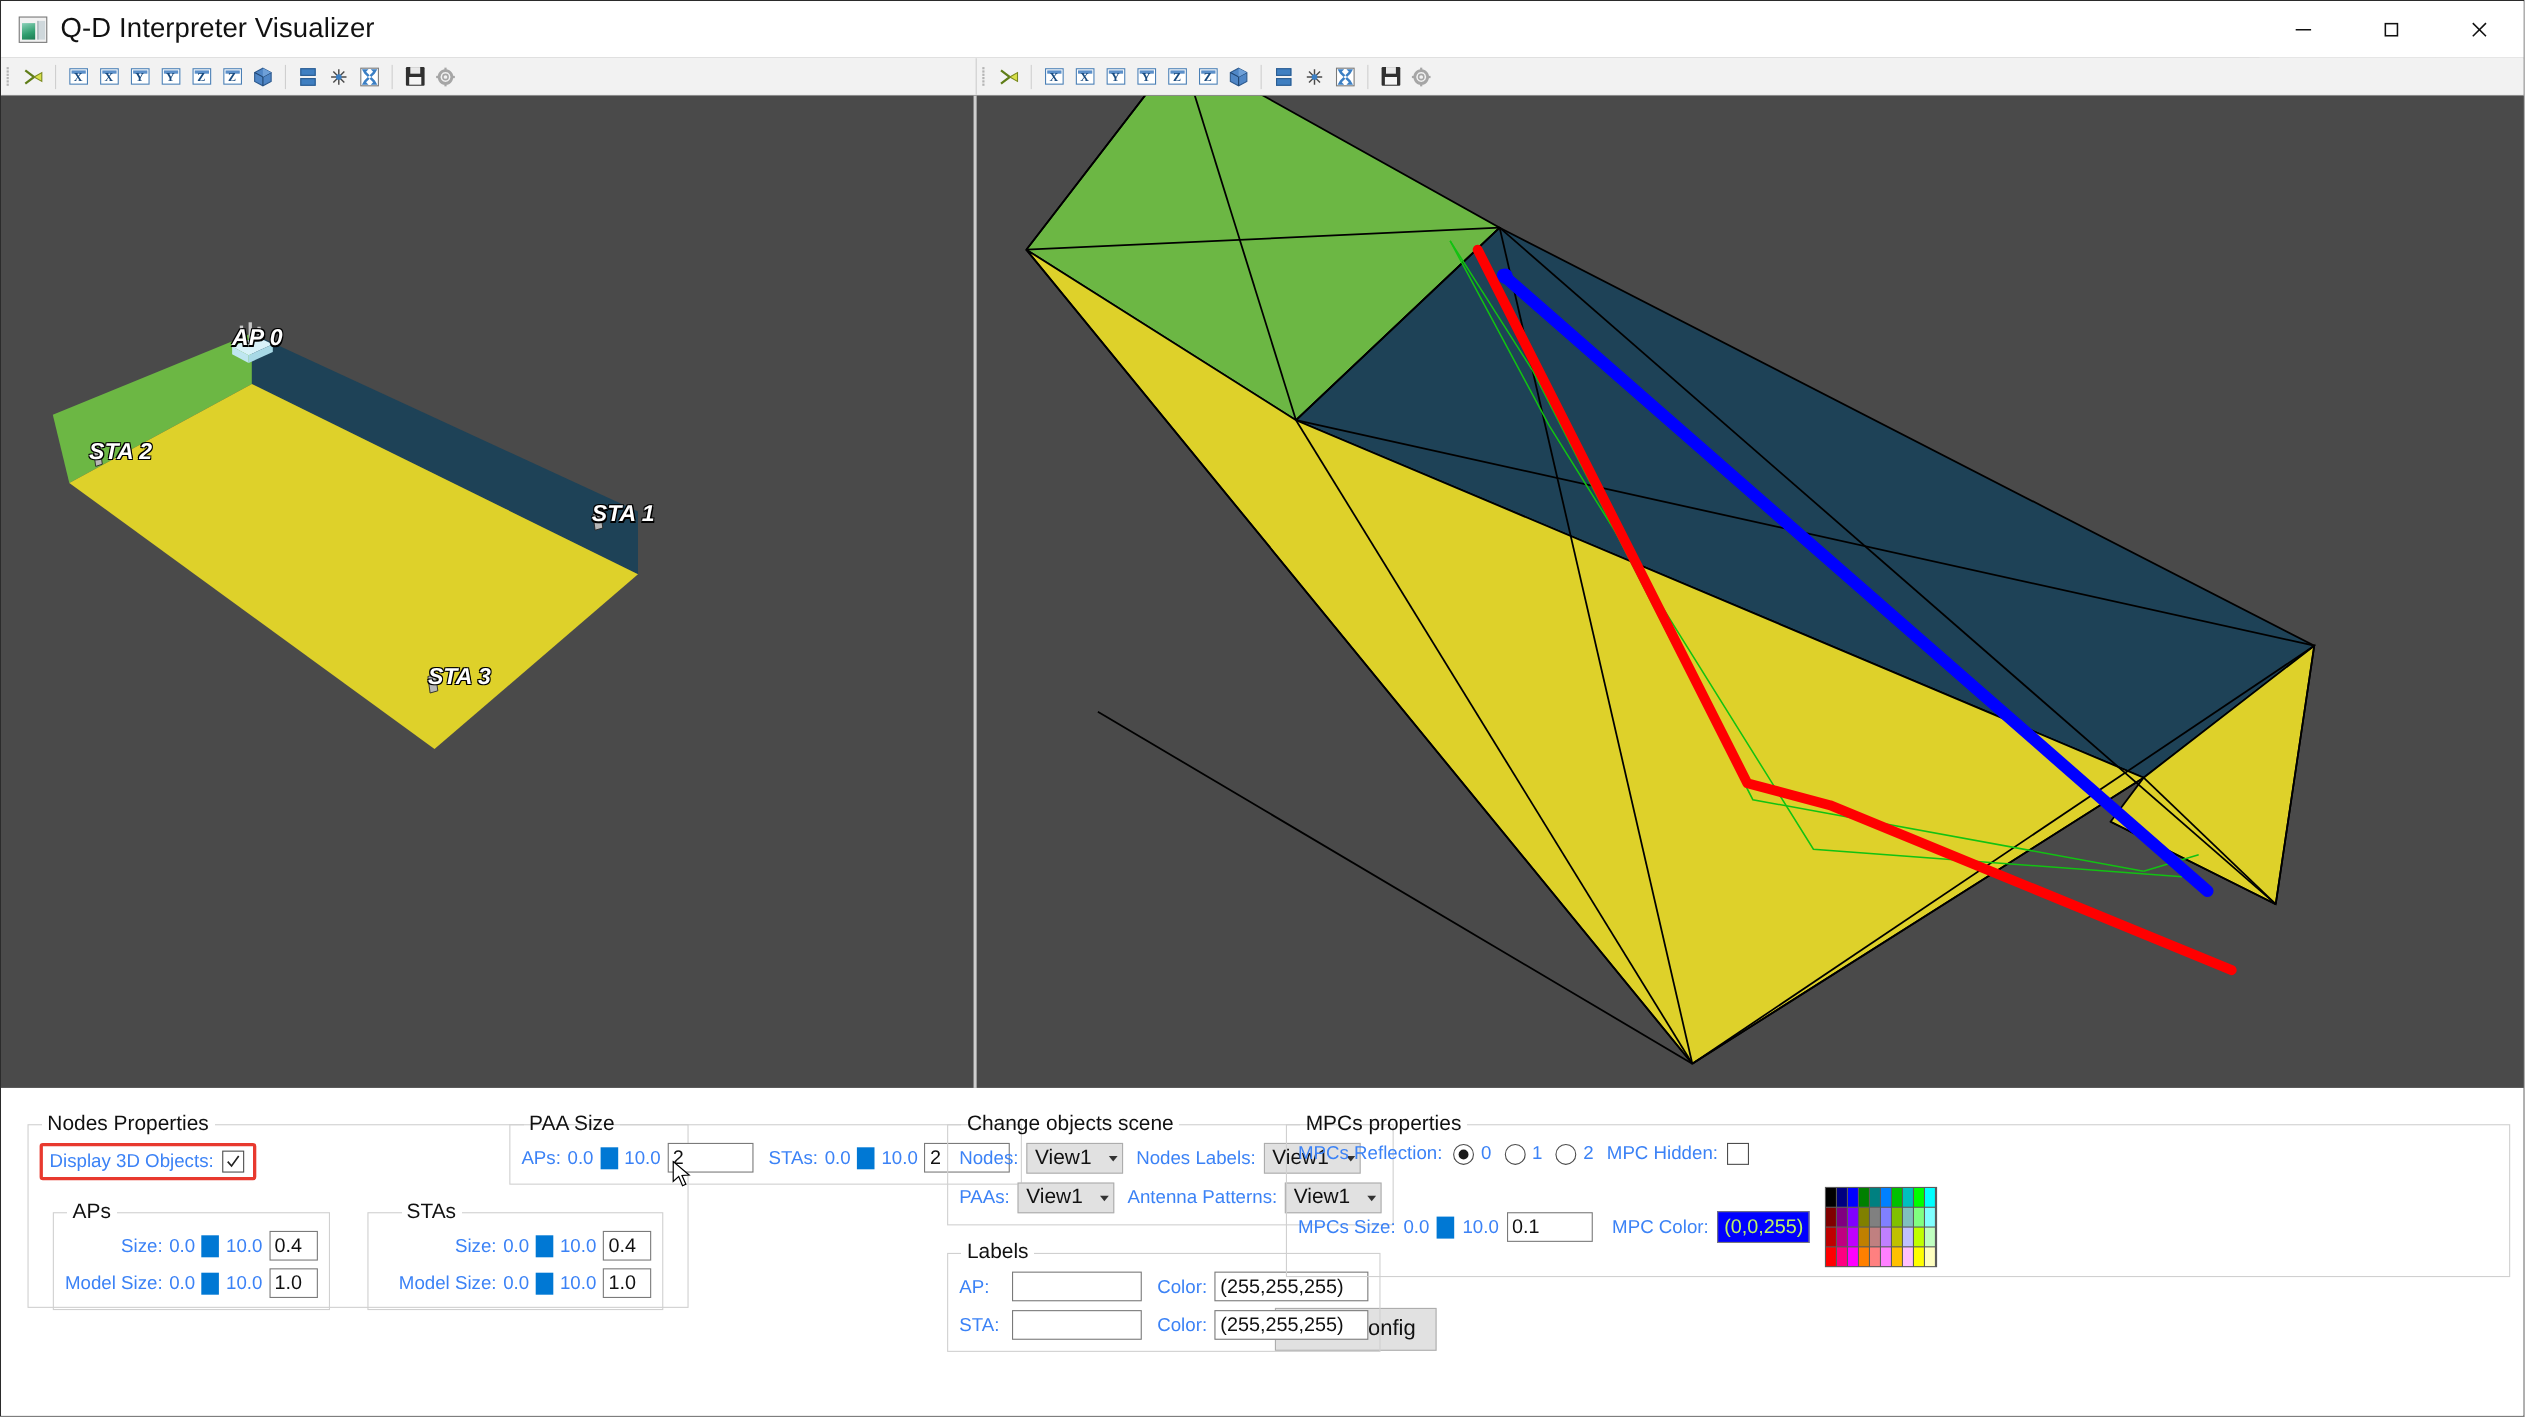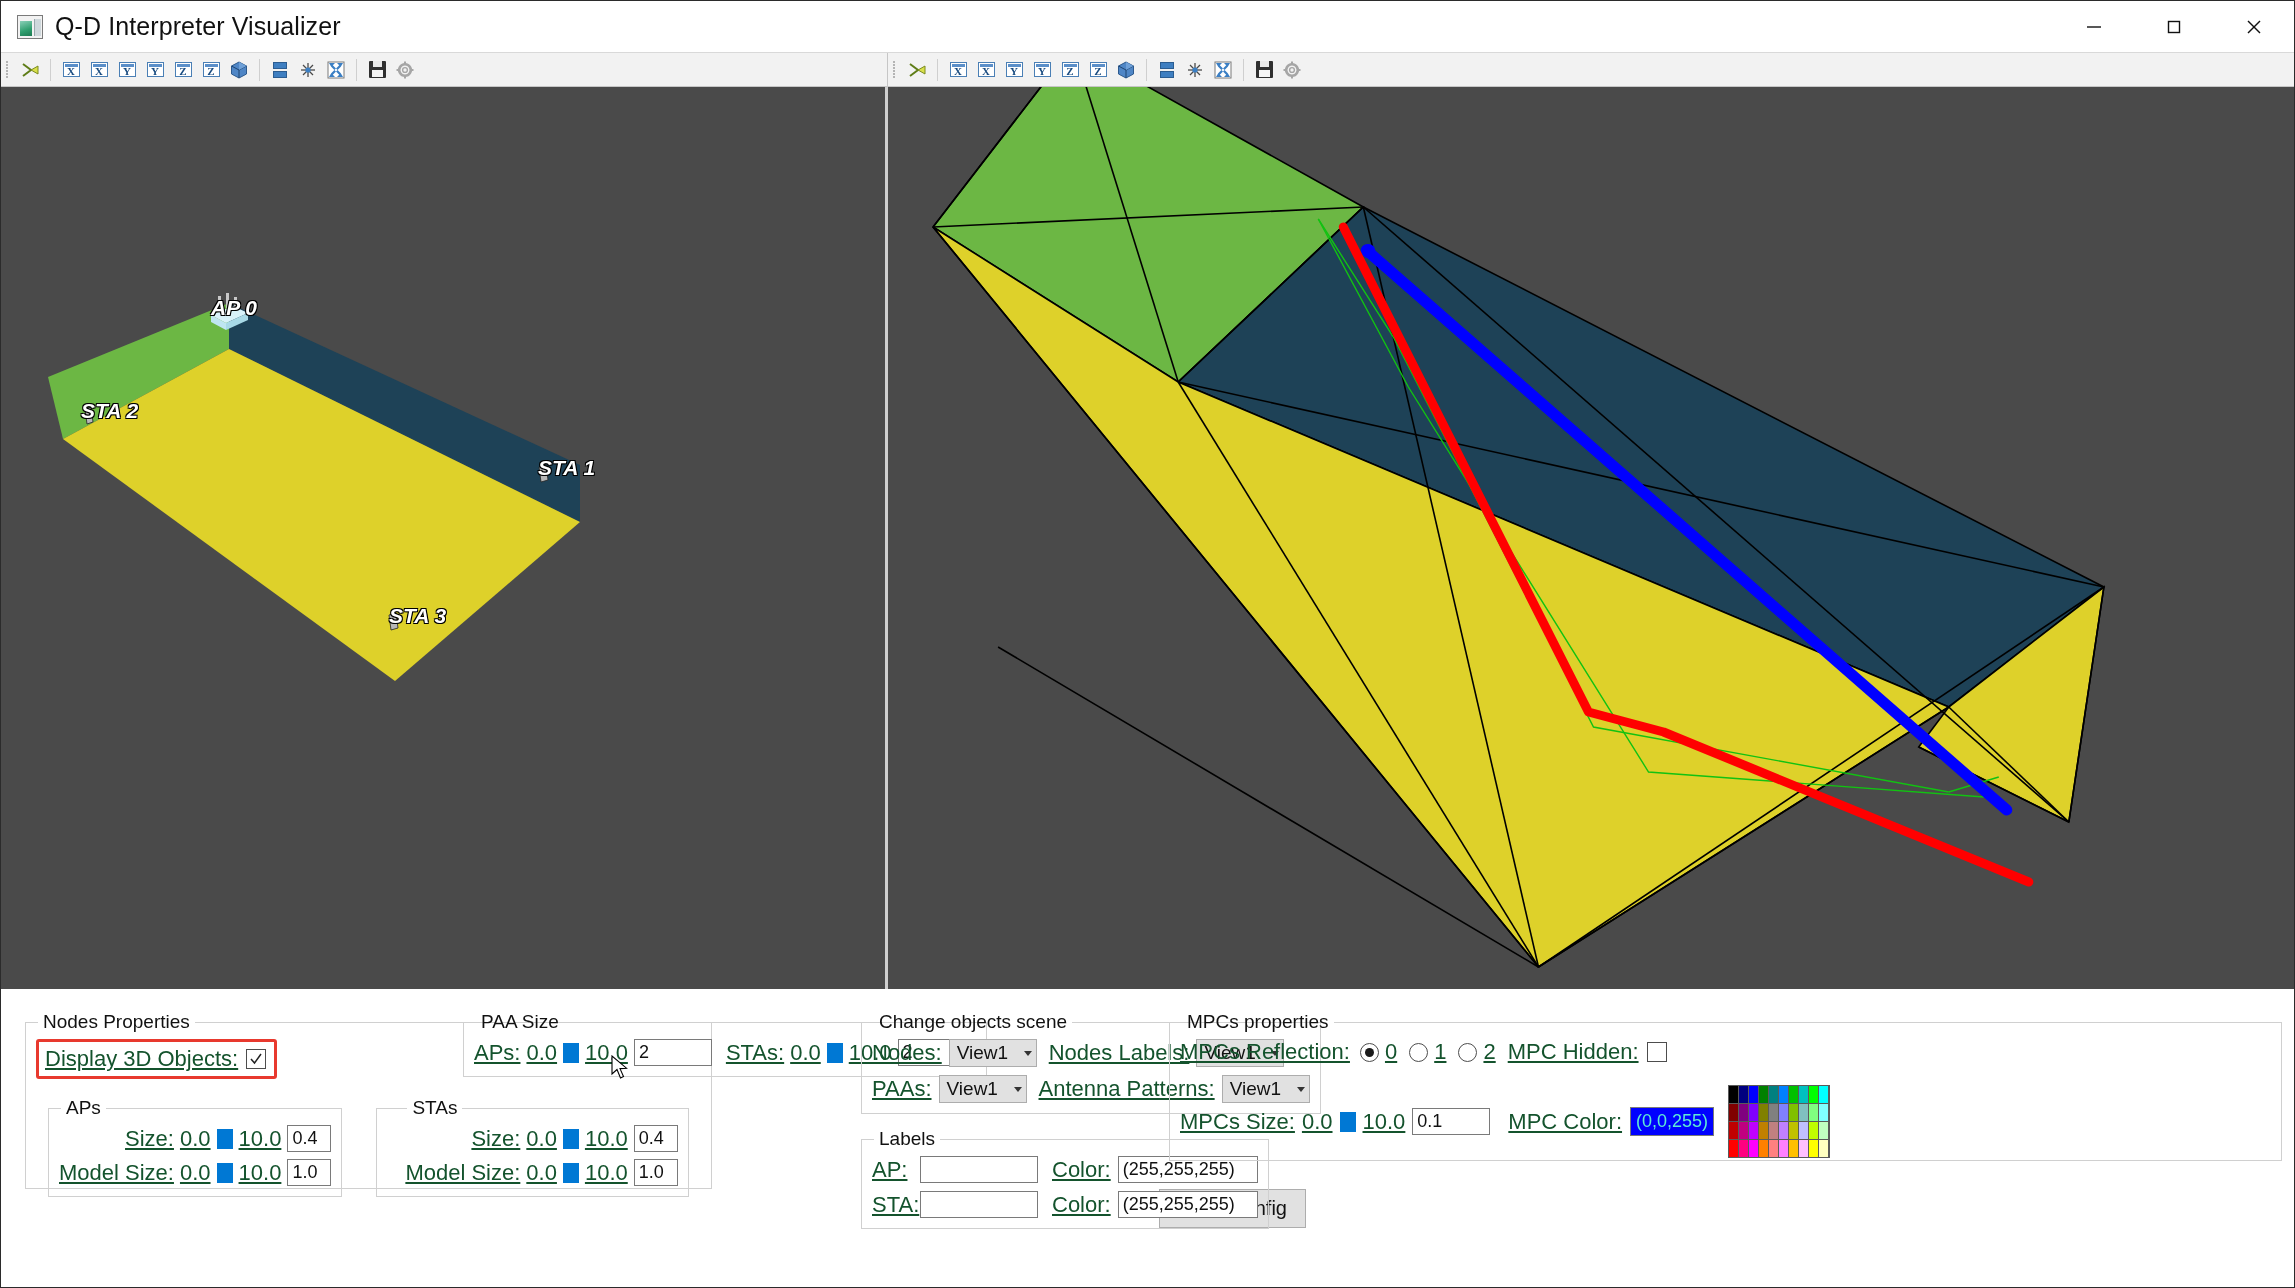--- a/index.html
+++ b/index.html
@@ -178,21 +178,21 @@
     border: 1px solid #d0d0d0;
     margin: 12px;
     padding: 6px 10px 10px 10px;
     position: relative;
     background: transparent;
   }
   fieldset.gbox > legend {
     font-size: 19px; color: #111; padding: 0 5px; margin-left: 2px;
   }
   .row { display: flex; align-items: center; }
-  .lbl { font-size: 22px; color: #14532d; white-space: nowrap; text-decoration: underline; }
+  .lbl { font-size: 17px; color: #3b82f6; white-space: nowrap; }
   .sliderbit {
     width: 16px; height: 20px; background: #0078d4;
     flex: 0 0 auto;
   }
   .tinput {
     border: 1px solid #7a7a7a; background: #ffffff;
     font-size: 18px; color: #111;
     padding: 2px 4px;
     font-family: "Liberation Sans", sans-serif;
     outline: none;
@@ -249,21 +249,21 @@
     grid-template-columns: repeat(10, 9px);
     grid-template-rows: repeat(4, 17px);
     gap: 1px 1px;
     background: #5a5a5a;
     padding: 1px;
     width: 102px;
   }
   .palette i { display: block; width: 100%; height: 100%; }
 
   .mpccolor {
-    background: #0000ff; color: #5eead4;
+    background: #0000ff; color: #bef264;
     border: 1px solid #7a7a7a;
     font-size: 18px; padding: 3px 5px;
     font-family: "Liberation Sans", sans-serif;
   }
 
   .cursor { position: absolute; pointer-events: none; }
 </style>
 </head>
 <body>
 

